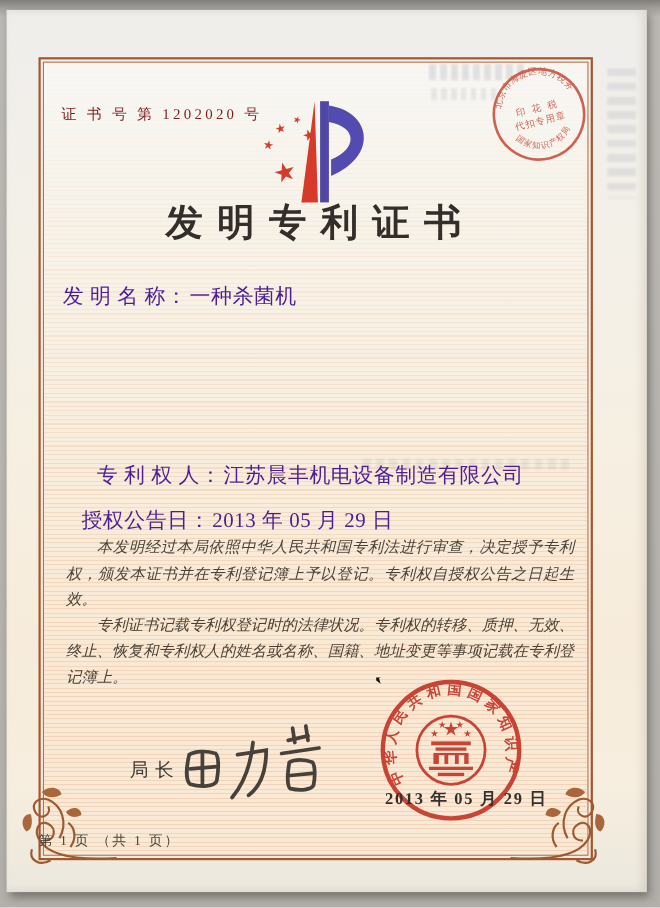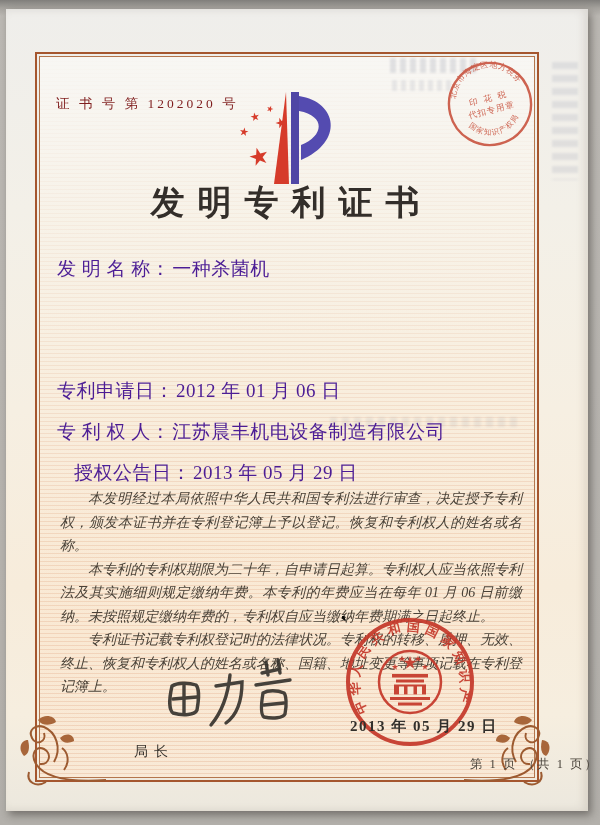--- a/index.html
+++ b/index.html
@@ -27,24 +27,24 @@
       linear-gradient(180deg,#f5f2ec 0%,#f7efe1 40%,#f9e9d4 80%,#f8ead8 100%);
   }
   .cert-no{position:absolute;left:56px;top:95px;font-size:13.5px;letter-spacing:3px;color:#7f1d1d;}
   .title{position:absolute;left:35px;top:180px;width:500px;text-align:center;
     font-size:34px;font-weight:700;letter-spacing:13px;text-indent:13px;color:#332e2a;}
   .field{position:absolute;left:57px;font-size:19px;color:#4c1d95;letter-spacing:.5px;white-space:nowrap;}
   .field .val{margin-left:2px;}
   .paras{position:absolute;left:60px;top:487px;width:462px;}
   .paras p{margin:0;text-indent:2em;font-size:14px;line-height:23.5px;text-align:justify;
     font-style:italic;color:#4a4238;}
-  .director{position:absolute;left:118px;top:743px;font-size:14px;letter-spacing:6px;color:#3b3630;margin-left:16px;}
+  .director{position:absolute;left:118px;top:688px;font-size:17px;letter-spacing:6px;color:#3b3630;}
   .sig-name{position:absolute;left:170px;top:675px;width:140px;height:60px;opacity:0;font-size:30px;}
   .issue-date{position:absolute;left:350px;top:717px;font-size:15px;font-weight:600;letter-spacing:1.5px;color:#33302c;}
-  .footer{position:absolute;left:35px;top:756px;width:564px;text-align:right;font-size:12.5px;letter-spacing:2px;color:#4a443c;}
+  .footer{position:absolute;left:35px;top:756px;width:564px;text-align:left;font-size:12.5px;letter-spacing:2px;color:#4a443c;}
   svg{display:block;}
   .ghost{position:absolute;filter:blur(1.2px);pointer-events:none;}
   .g1{left:390px;top:58px;width:86px;height:15px;opacity:.22;
       background:repeating-linear-gradient(90deg,#8d93a6 0 6px,transparent 6px 10px);}
   .g2{left:392px;top:80px;width:60px;height:11px;opacity:.16;
       background:repeating-linear-gradient(90deg,#8d93a6 0 5px,transparent 5px 9px);}
   .g3{left:552px;top:62px;width:26px;height:118px;opacity:.20;
       background:repeating-linear-gradient(180deg,#9aa0b2 0 7px,transparent 7px 13px);}
   .g4{left:330px;top:417px;width:190px;height:10px;opacity:.10;
       background:repeating-linear-gradient(90deg,#7b8294 0 7px,transparent 7px 12px);}
@@ -97,33 +97,29 @@
         <textPath href="#taxBottom" startOffset="4">国家知识产权局</textPath>
       </text>
     </svg>
   </div>
 
   <div class="title">发明专利证书</div>
 
   <div class="field" style="top:256px;">
     <span>发 明 名 称：</span><span class="val">一种杀菌机</span>
   </div>
-  <div class="field" style="top:378px;">
-    <span>专利申请日：</span><span class="val">2012 年 01 月 06 日</span>
-  </div>
-  <div class="field" style="top:419px;">
+  <div class="field" style="top:419px;margin-left:31px;">
     <span>专 利 权 人：</span><span class="val">江苏晨丰机电设备制造有限公司</span>
   </div>
   <div class="field" style="top:460px;margin-left:17px;">
     <span>授权公告日：</span><span class="val">2013 年 05 月 29 日</span>
   </div>
 
   <div class="paras">
-    <p>本发明经过本局依照中华人民共和国专利法进行审查，决定授予专利权，颁发本证书并在专利登记簿上予以登记。恢复和专利权人的姓名或名称。</p>
-    <p>本专利的专利权期限为二十年，自申请日起算。专利权人应当依照专利法及其实施细则规定缴纳年费。本专利的年费应当在每年 01 月 06 日前缴纳。未按照规定缴纳年费的，专利权自应当缴纳年费期满之日起终止。</p>
+    <p>本发明经过本局依照中华人民共和国专利法进行审查，决定授予专利权，颁发本证书并在专利登记簿上予以登记。专利权自授权公告之日起生效。</p>
     <p>专利证书记载专利权登记时的法律状况。专利权的转移、质押、无效、终止、恢复和专利权人的姓名或名称、国籍、地址变更等事项记载在专利登记簿上。</p>
   </div>
 
   <div class="director">局长</div>
   <div style="position:absolute;left:148px;top:652px;width:170px;height:100px;">
     <svg width="170" height="100" viewBox="0 0 170 100">
       <g fill="none" stroke="#33302b" stroke-width="3.4" stroke-linecap="round" opacity=".9">
         <path d="M24,34 C21,47 21,58 25,61 C35,64 47,63 49,58 C51,47 51,36 48,33 C39,30 29,31 24,34 Z"></path>
         <path d="M25,47 L49,45"></path>
         <path d="M36,32 L36,62"></path>

